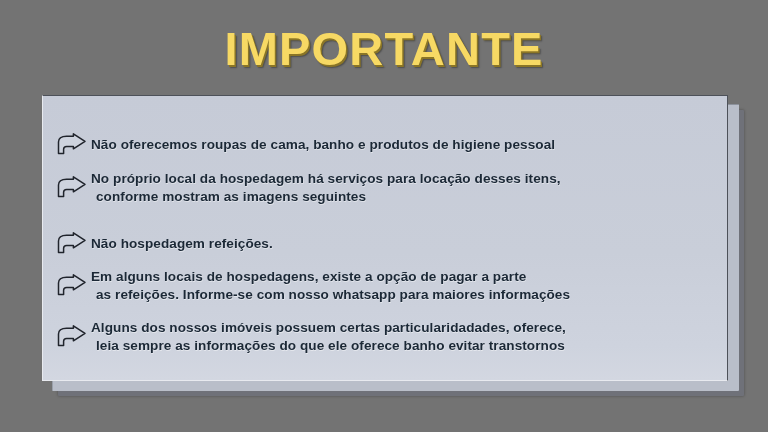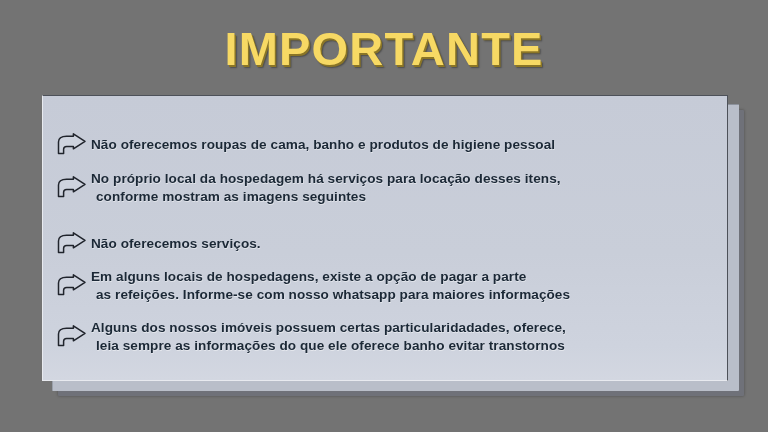--- a/index.html
+++ b/index.html
@@ -155,21 +155,21 @@
       </span>
     </div>
 
     <div class="bullet-row" id="bullet-row-3">
       <span class="bullet-icon">
         <svg viewBox="0 0 34 24" xmlns="http://www.w3.org/2000/svg">
           <path d="M4.5 9.0 C4.5 5.2 8.0 3.2 12.6 3.2 L19.4 3.2 L19.4 0.8 L31.0 8.3 L19.4 15.8 L19.4 13.4 L12.6 13.4 C10.6 13.4 9.6 14.6 9.6 16.3 L9.6 20.6 L4.5 20.6 Z" fill="#ced3de" stroke="#20242c" stroke-width="1.5" stroke-linejoin="round"></path>
         </svg>
       </span>
       <span class="bullet-text">
-        <span>Não oferecemos serviços.</span>
+        <span>Não hospedagem refeições.</span>
       </span>
     </div>
 
     <div class="bullet-row" id="bullet-row-4">
       <span class="bullet-icon">
         <svg viewBox="0 0 34 24" xmlns="http://www.w3.org/2000/svg">
           <path d="M4.5 9.0 C4.5 5.2 8.0 3.2 12.6 3.2 L19.4 3.2 L19.4 0.8 L31.0 8.3 L19.4 15.8 L19.4 13.4 L12.6 13.4 C10.6 13.4 9.6 14.6 9.6 16.3 L9.6 20.6 L4.5 20.6 Z" fill="#ced3de" stroke="#20242c" stroke-width="1.5" stroke-linejoin="round"></path>
         </svg>
       </span>
       <span class="bullet-text">

